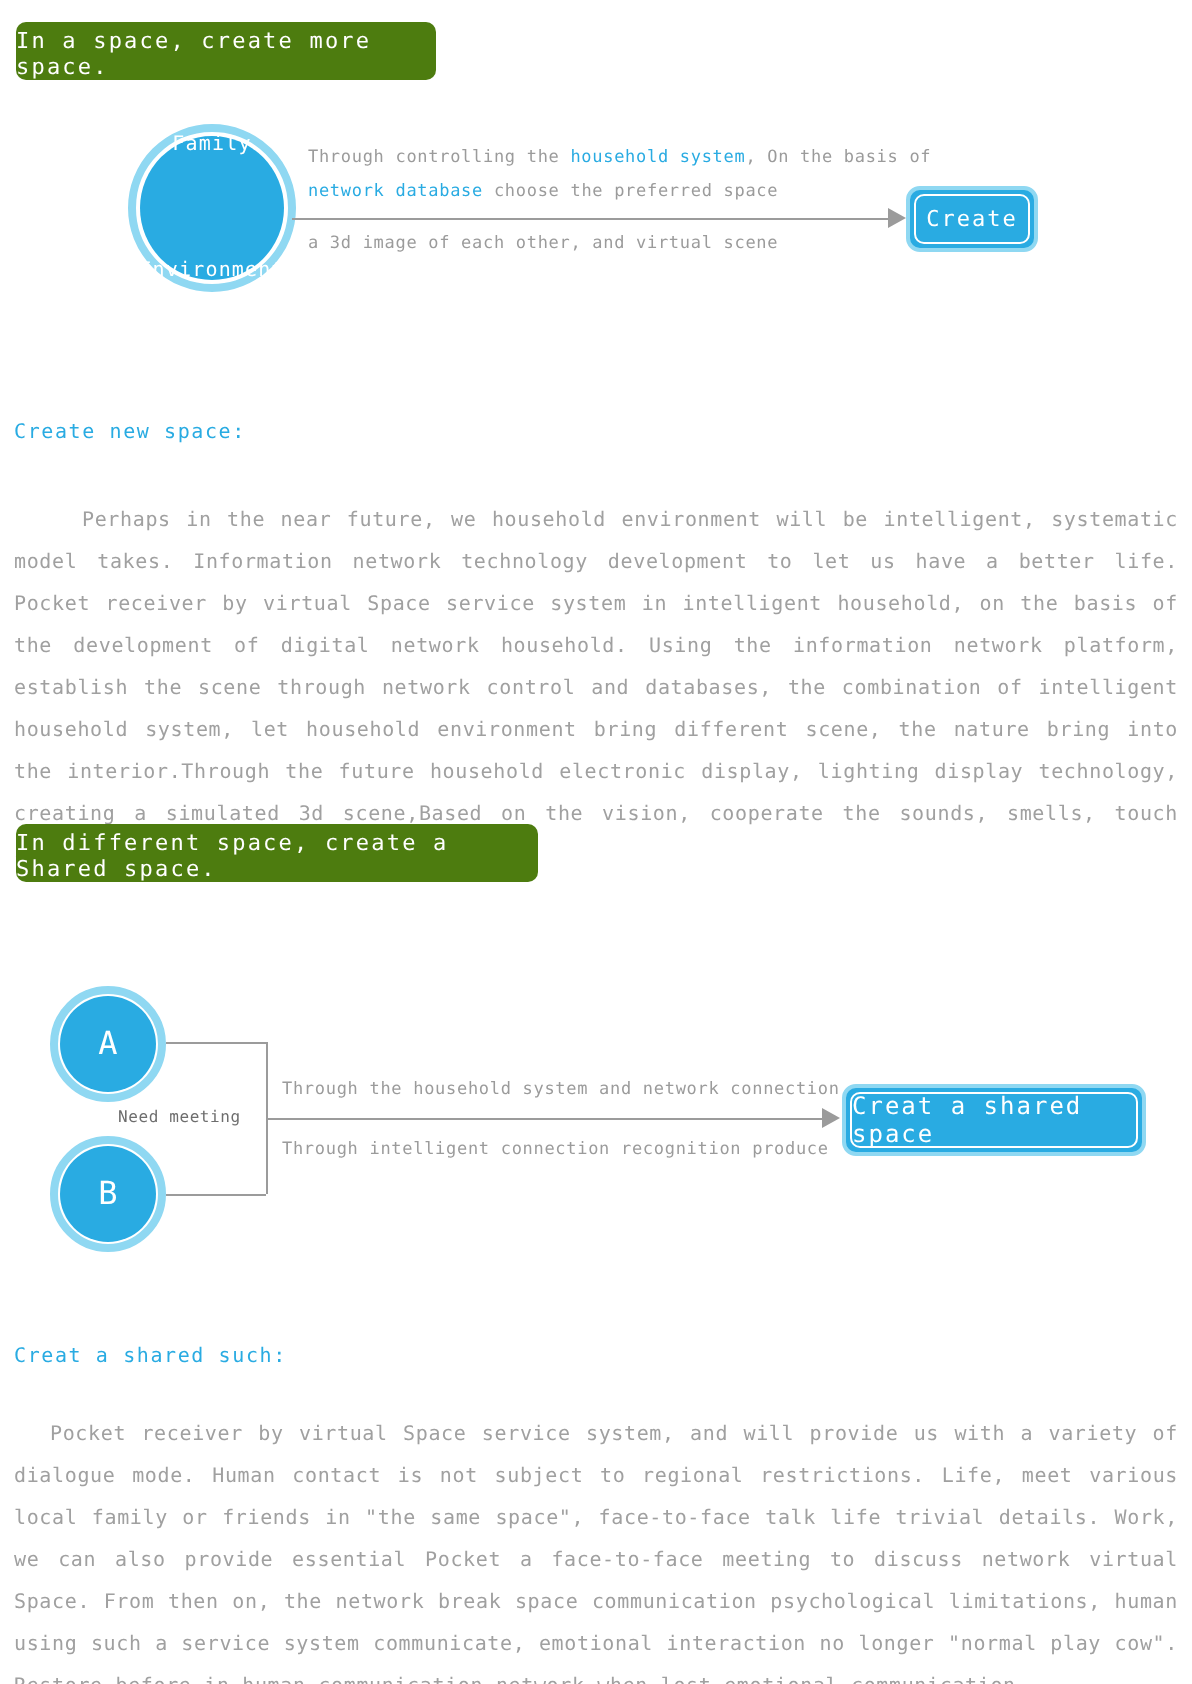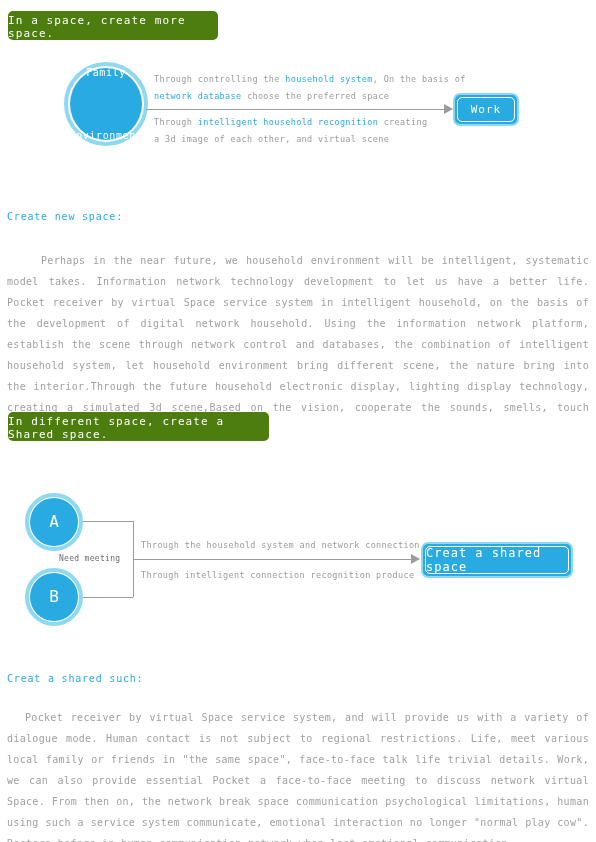--- a/index.html
+++ b/index.html
@@ -170,29 +170,28 @@
   <span>Family</span>
   <span>Environment</span>
 </div>
 
 <div class="diagram-text" id="top-text-upper">
   <div><span>Through controlling the </span><span class="hl">household system</span><span>, On the basis of</span></div>
   <div><span class="hl">network database</span><span> choose the preferred space</span></div>
 </div>
 
 <div class="diagram-text" id="top-text-lower">
-  <div><span>Through </span><span class="hl">intelligent household recognition</span><span> creating</span></div>
   <div><span>a 3d image of each other, and virtual scene</span></div>
 </div>
 
 <div class="hline" id="line-top"></div>
 <div class="arrowhead" id="arrow-top"></div>
 
 <div class="result-box" id="beach-box">
-  <div class="inner">Work</div>
+  <div class="inner">Create</div>
 </div>
 
 <div class="section-heading" id="heading-1">Create new space:</div>
 <div class="body-para" id="para-1">Perhaps in the near future, we household environment will be intelligent, systematic model takes. Information network technology development to let us have a better life. Pocket receiver by virtual Space service system in intelligent household, on the basis of the development of digital network household. Using the information network platform, establish the scene through network control and databases, the combination of intelligent household system, let household environment bring different scene, the nature bring into the interior.Through the future household electronic display, lighting display technology, creating a simulated 3d scene,Based on the vision, cooperate the sounds, smells, touch changes, present a real virtual scene.</div>
 
 <div class="banner" id="banner-2">
   <span>In different space, create a Shared space.</span>
 </div>
 
 <div class="circle-outer" id="circle-a-outer"></div>

